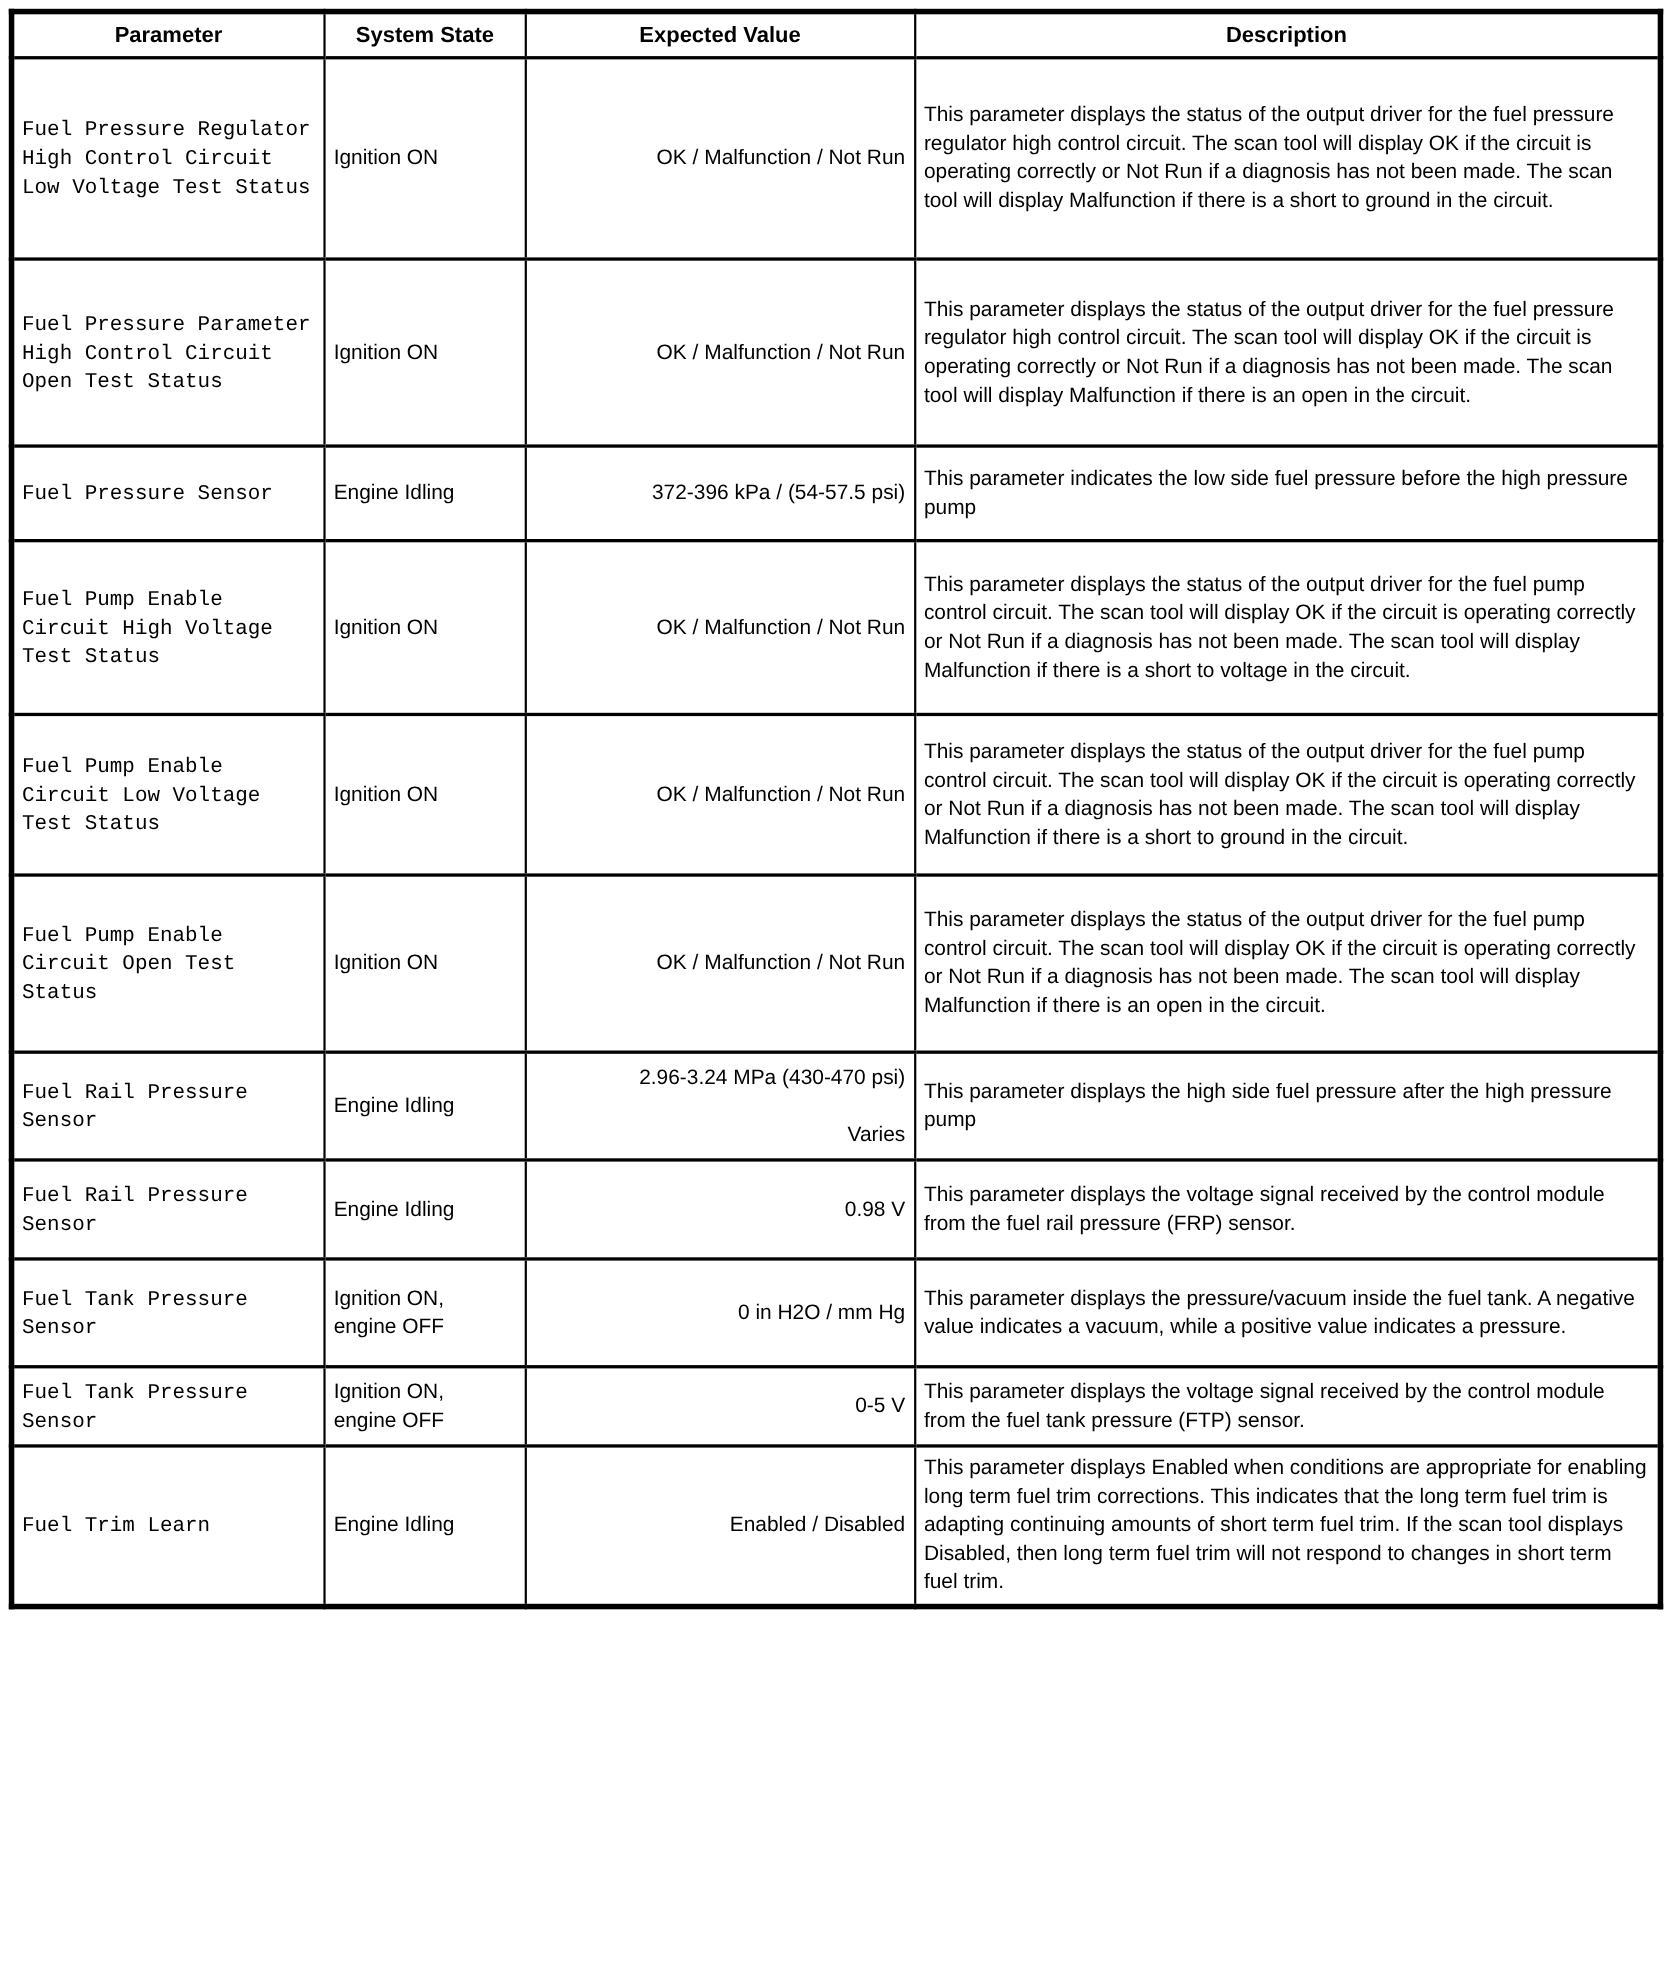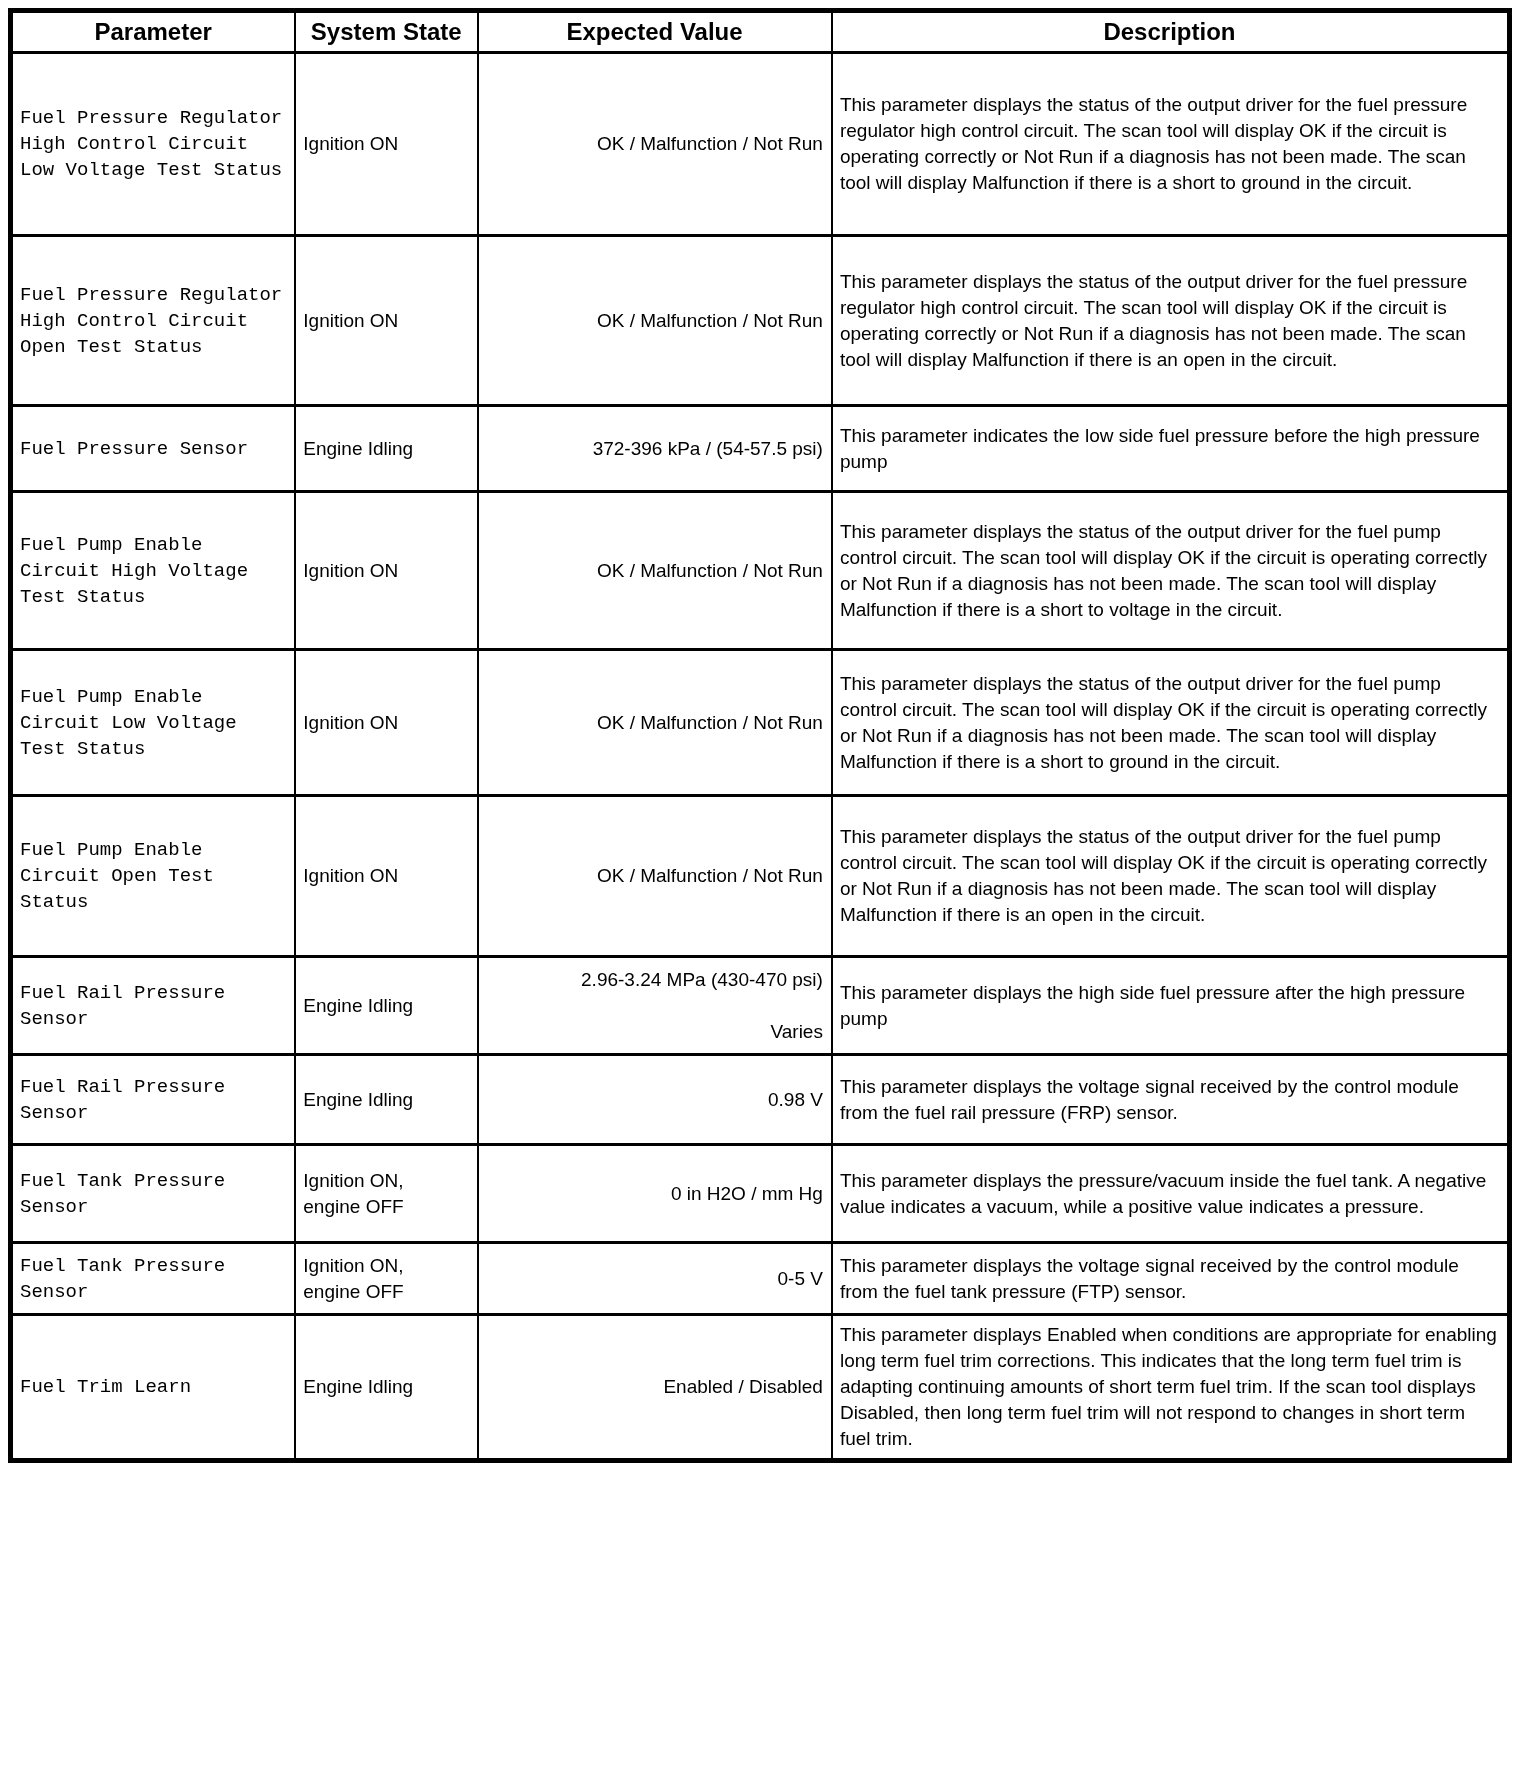--- a/index.html
+++ b/index.html
@@ -27,21 +27,21 @@
     border-top-width: 3px;
     border-bottom-width: 3px;
     padding: 6px 8px 6px 7px;
     font-size: 19px;
     line-height: 26px;
     vertical-align: middle;
     word-wrap: break-word;
   }
   thead th {
     font-weight: bold;
-    font-size: 24px;
+    font-size: 20px;
     padding-top: 4px;
     padding-bottom: 4px;
     height: 30px;
   }
   col.c-param    { width: 19%;   }
   col.c-state    { width: 12.2%; }
   col.c-expected { width: 23.6%; }
   col.c-desc     { width: 45.2%; }
 
   th.h-param, th.h-state, th.h-desc { text-align: center; }
@@ -88,21 +88,21 @@
       </tr>
     </thead>
     <tbody>
         <tr>
     <td class="cell-param">Fuel Pressure Regulator High Control Circuit Low Voltage Test Status</td>
     <td class="cell-state">Ignition ON</td>
     <td class="cell-expected">OK / Malfunction / Not Run</td>
     <td class="cell-desc">This parameter displays the status of the output driver for the fuel pressure regulator high control circuit. The scan tool will display OK if the circuit is operating correctly or Not Run if a diagnosis has not been made. The scan tool will display Malfunction if there is a short to ground in the circuit.</td>
   </tr>
         <tr>
-    <td class="cell-param">Fuel Pressure Regulator High Control Circuit Open Test Status</td>
+    <td class="cell-param">Fuel Pressure Parameter High Control Circuit Open Test Status</td>
     <td class="cell-state">Ignition ON</td>
     <td class="cell-expected">OK / Malfunction / Not Run</td>
     <td class="cell-desc">This parameter displays the status of the output driver for the fuel pressure regulator high control circuit. The scan tool will display OK if the circuit is operating correctly or Not Run if a diagnosis has not been made. The scan tool will display Malfunction if there is an open in the circuit.</td>
   </tr>
         <tr>
     <td class="cell-param">Fuel Pressure Sensor</td>
     <td class="cell-state">Engine Idling</td>
     <td class="cell-expected">372-396 kPa / (54-57.5 psi)</td>
     <td class="cell-desc">This parameter indicates the low side fuel pressure before the high pressure pump</td>
   </tr>

